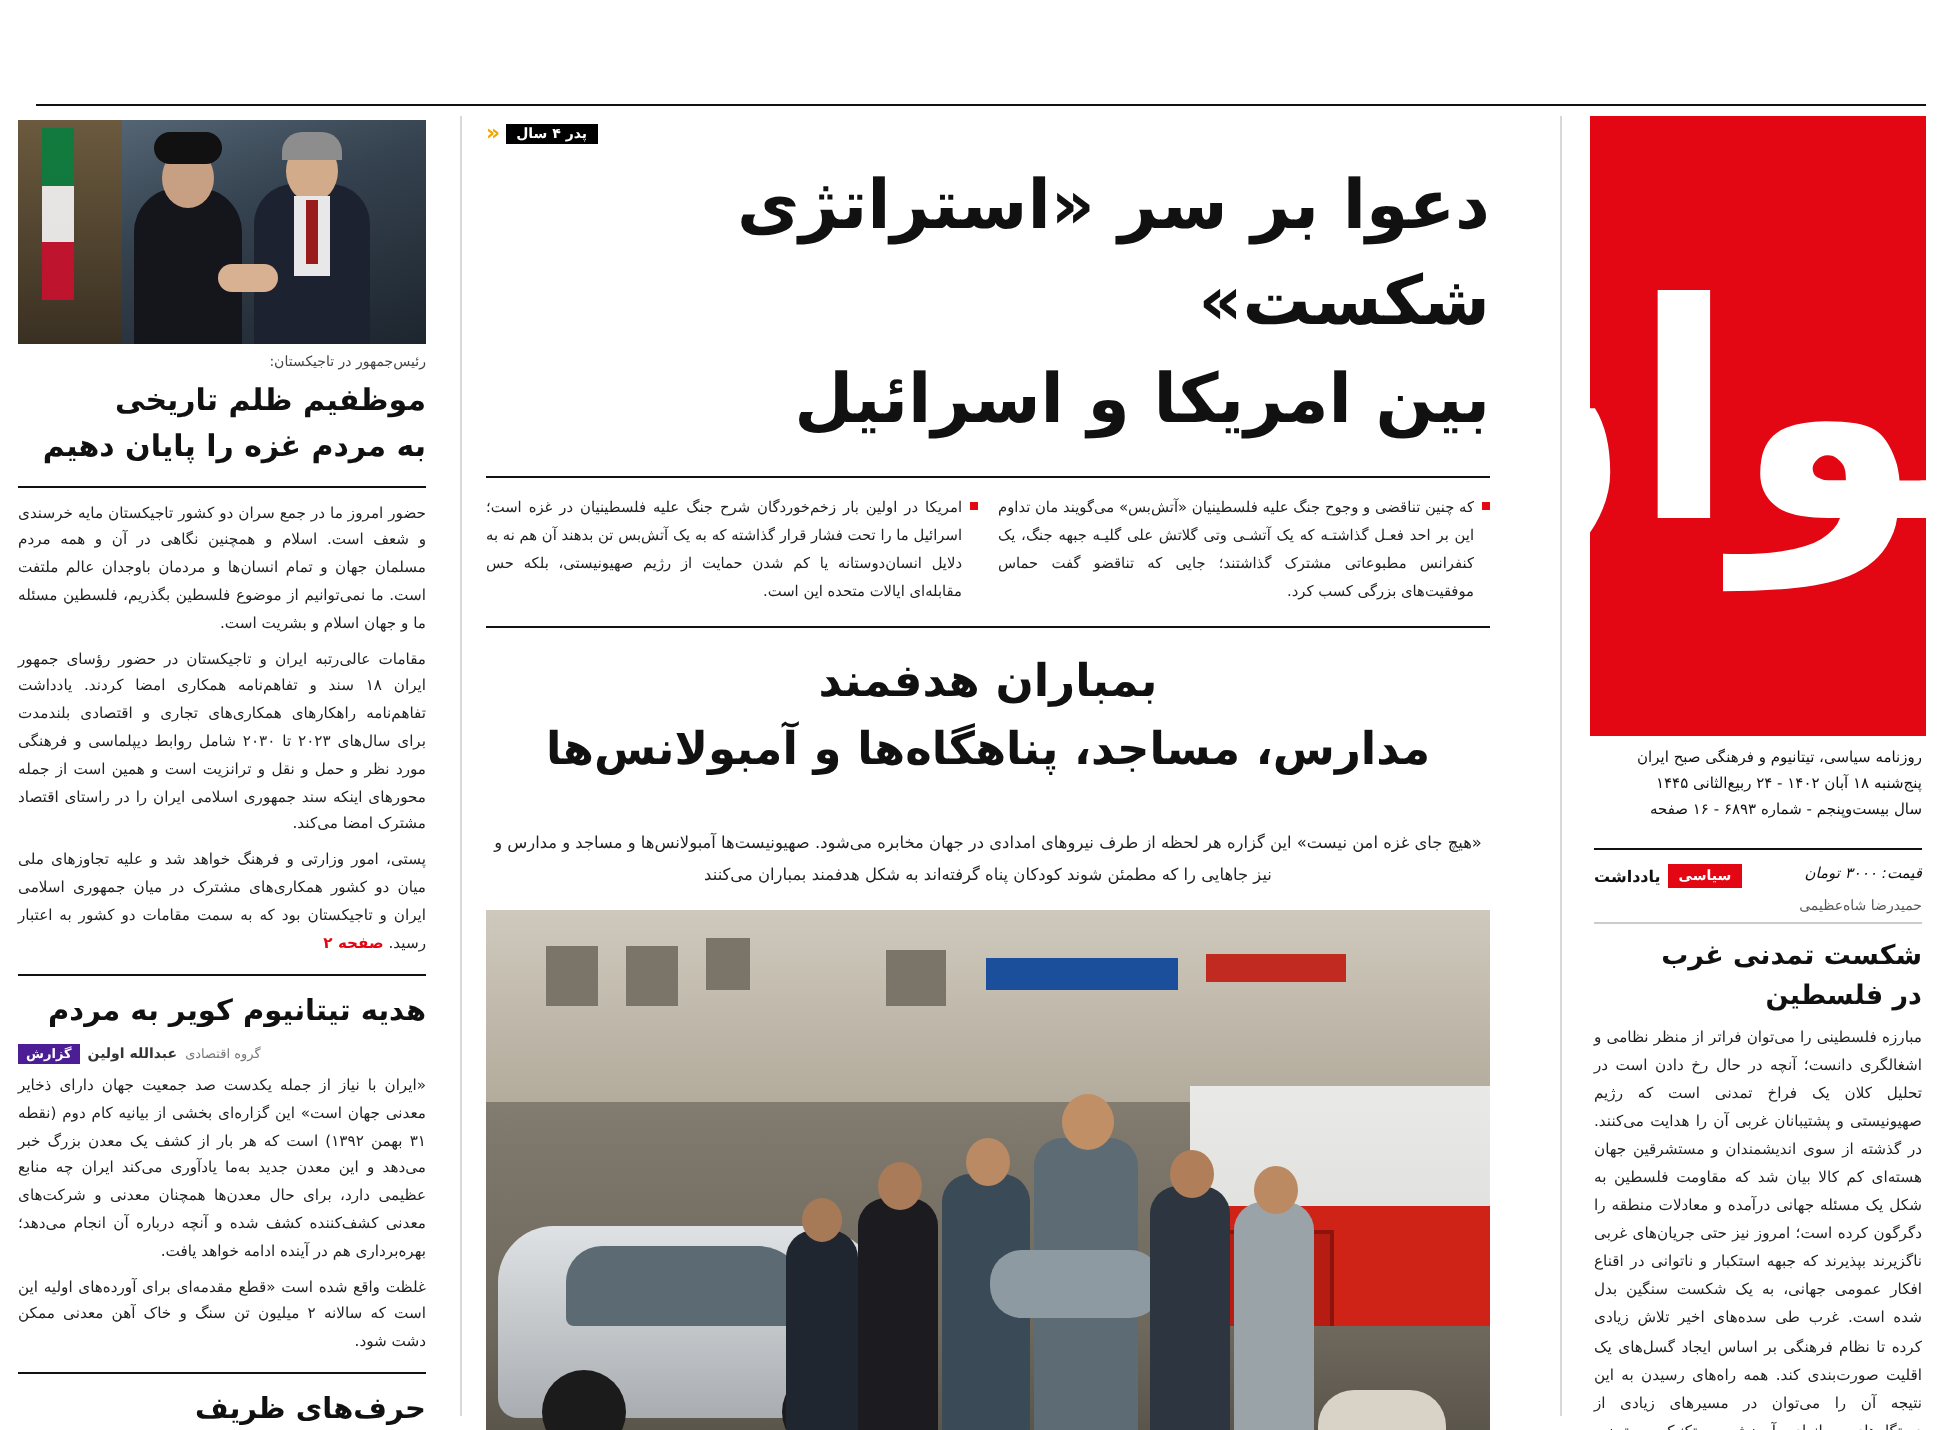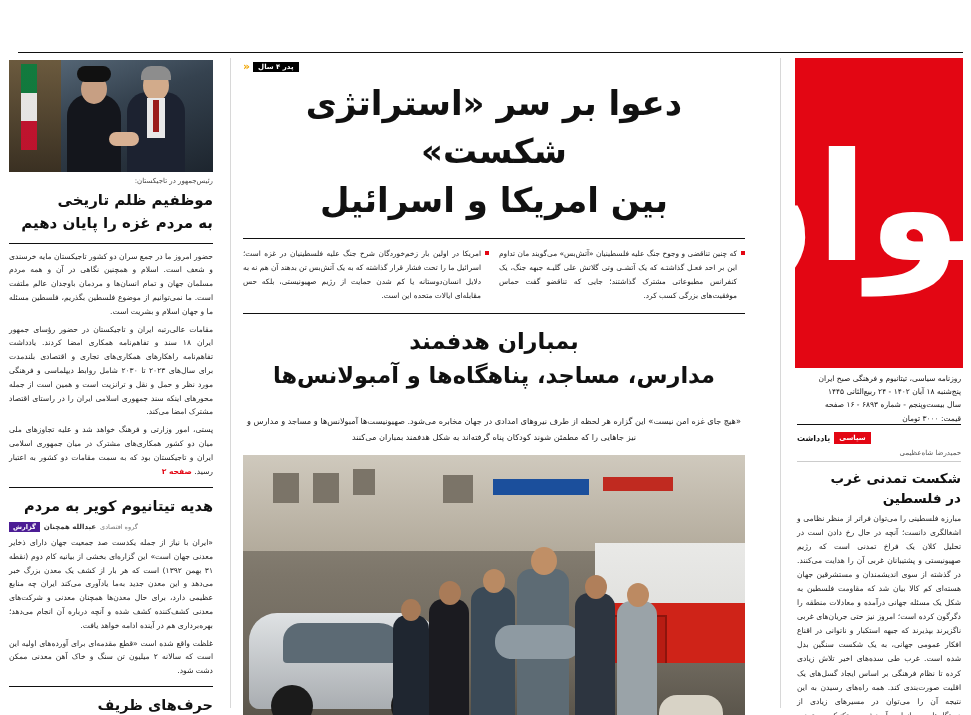--- a/index.html
+++ b/index.html
@@ -41,21 +41,21 @@
     padding-bottom:10px;
     box-sizing:border-box;
   }
   .masthead-meta{
     position:absolute;top:372px;right:10px;width:164px;
     text-align:right;
     font-size:7.5px;line-height:1.75;
     color:#111;
     direction:rtl;
   }
-  .masthead-meta .price{margin-top:1px;}
+  .masthead-meta .price{margin-top:19px;font-style:italic;}
   .meta-rule{
     position:absolute;top:424px;right:10px;width:164px;height:1px;background:#111;
   }
   .badge-row{
     position:absolute;top:432px;right:10px;width:164px;
     display:flex;flex-direction:row-reverse;align-items:center;gap:4px;
     direction:rtl;
   }
   .badge{
     background:#e30613;color:#fff;font-size:7px;font-weight:bold;
@@ -124,21 +124,21 @@
   .l-head3{text-align:right;direction:rtl;font-size:14.5px;font-weight:bold;line-height:1.6;}
 
   .vrule-2{position:absolute;top:58px;left:230px;width:1px;height:650px;background:#d8d8d8;}
 
   
   .center{position:absolute;top:60px;left:243px;width:502px;}
   .mark-row{display:flex;flex-direction:row-reverse;align-items:center;gap:5px;direction:rtl;}
   .mark-row .chev{color:#f0a500;font-size:11px;font-weight:bold;letter-spacing:-2px;}
   .mark-row .label{background:#000000;color:#fff;font-size:7px;font-weight:bold;padding:1px 5px;}
   .lead-head{
-    margin-top:6px;text-align:center;direction:rtl;
+    margin-top:6px;text-align:right;direction:rtl;
     font-size:34px;font-weight:bold;line-height:1.42;letter-spacing:-0.5px;
   }
   .lead-rule{height:1px;background:#111;margin:14px 0 8px;}
   .lead-deck{
     display:flex;flex-direction:row-reverse;gap:10px;direction:rtl;
   }
   .lead-deck .cell{
     flex:1;text-align:justify;font-size:7.4px;line-height:1.9;color:#222;
     position:relative;padding-right:8px;
   }
@@ -248,21 +248,21 @@
         <span class="more">صفحه ۲</span>
       </p>
     </div>
 
     <div class="sect-rule"></div>
 
     <div class="l-head2">هدیه تیتانیوم کویر به مردم</div>
 
     <div class="kicker">
       <span class="tag">گزارش</span>
-      <span class="nm">عبدالله همچنان</span>
+      <span class="nm">عبدالله اولین</span>
       <span class="desc">گروه اقتصادی</span>
     </div>
 
     <div class="l-body">
       <p>«ایران با نیاز از جمله یکدست صد جمعیت جهان دارای ذخایر معدنی جهان است» این گزاره‌ای بخشی از بیانیه کام دوم (نقطه ۳۱ بهمن ۱۳۹۲) است که هر بار از کشف یک معدن بزرگ خبر می‌دهد و این معدن جدید به‌ما یادآوری می‌کند ایران چه منابع عظیمی دارد، برای حال معدن‌ها همچنان معدنی و شرکت‌های معدنی کشف‌کننده کشف شده و آنچه درباره آن انجام می‌دهد؛ بهره‌برداری هم در آینده ادامه خواهد یافت.</p>
       <p>غلظت واقع شده است «قطع مقدمه‌ای برای آورده‌های اولیه این است که سالانه ۲ میلیون تن سنگ و خاک آهن معدنی ممکن دشت شود.</p>
     </div>
 
     <div class="sect-rule"></div>
 

